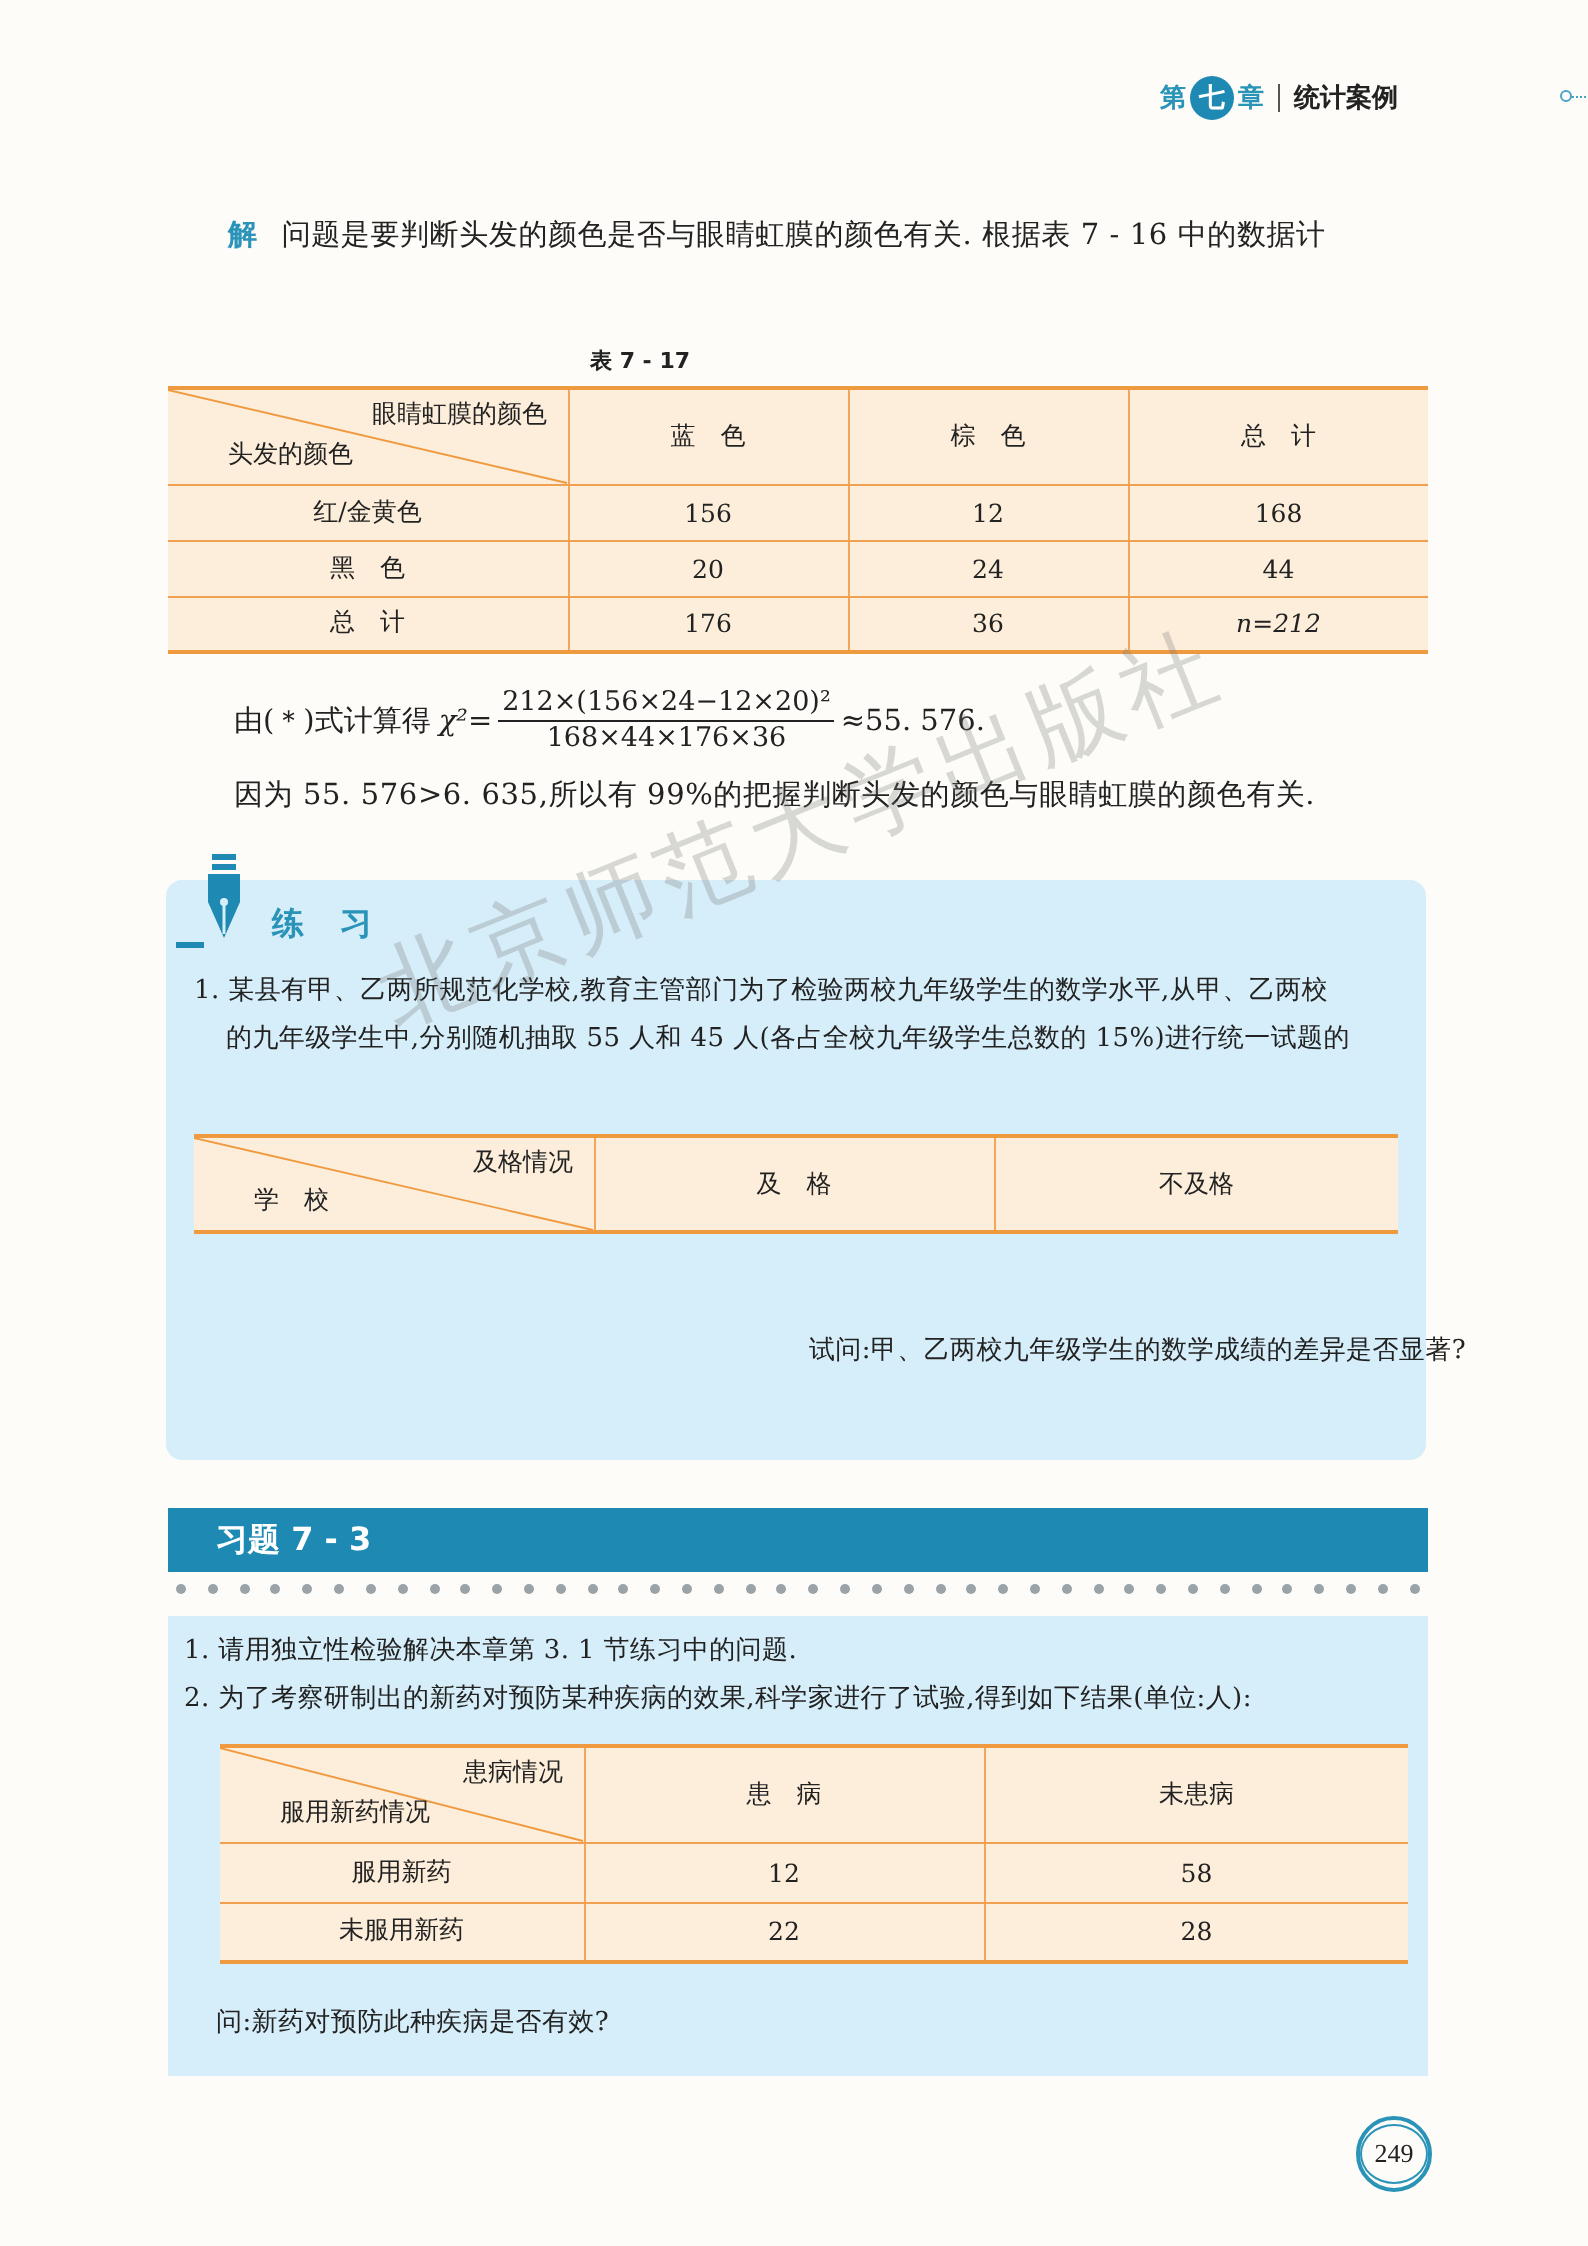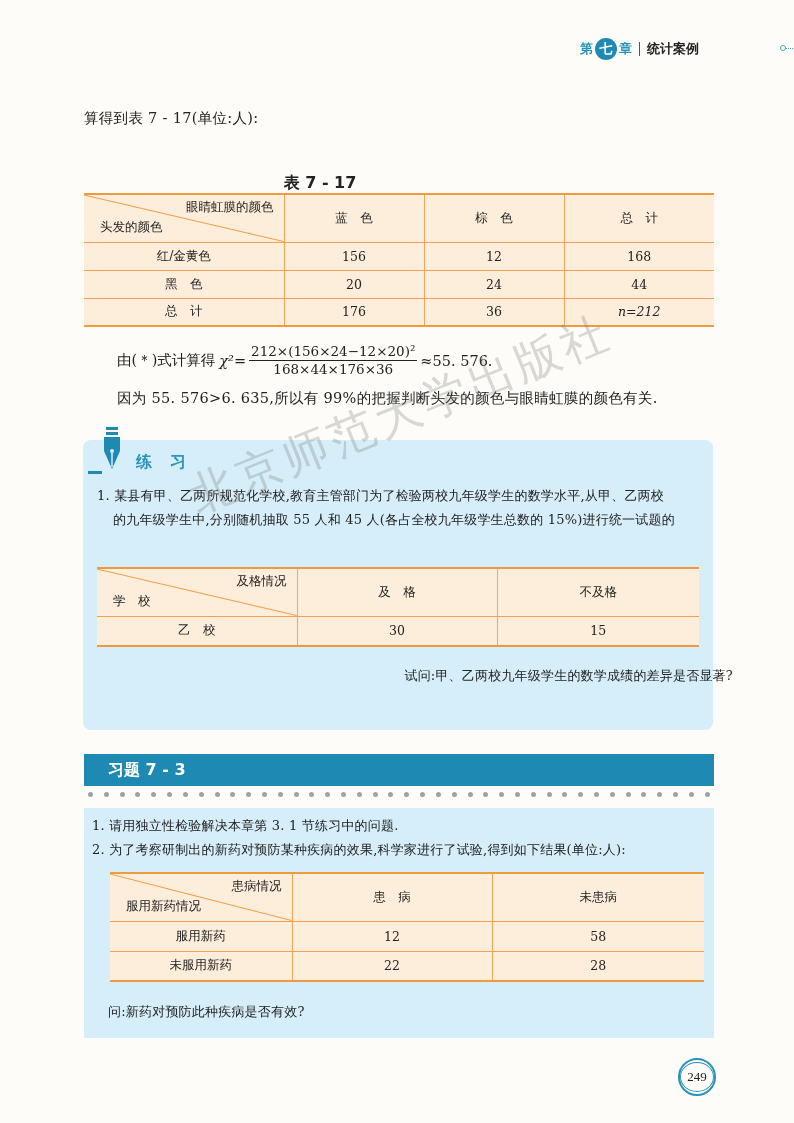--- a/index.html
+++ b/index.html
@@ -11,33 +11,33 @@
   .ch-di, .ch-zhang { color: #2a93b8; }
   .ch-num { width: 22px; height: 22px; border-radius: 50%; background: #1e8ab4; color: #fff; display: flex; align-items: center; justify-content: center; margin: 0 2px; font-size: 13px; }
   .ch-sep { width: 1px; height: 14px; background: #555; margin: 0 7px; }
   .ch-title { color: #222; }
   .ch-line { position: absolute; left: 205px; top: 10px; width: 90px; height: 1px; border-top: 1px dotted #4aa3c8; }
   .ch-dot { position: absolute; left: 200px; top: 7px; width: 6px; height: 6px; border-radius: 50%; border: 1px solid #4aa3c8; background: #fff; }
 
   
   .para { position: absolute; left: 84px; width: 640px; font-size: 14.5px; line-height: 29px; letter-spacing: 0.3px; }
   .sol-label { color: #2a93b8; font-weight: bold; margin-left: 30px; margin-right: 12px; font-family: "DejaVu Sans", sans-serif; }
-  .table-caption { position: absolute; top: 173px; left: 0; width: 640px; text-align: center; font-size: 16px; font-weight: bold; font-family: "DejaVu Sans", sans-serif; }
+  .table-caption { position: absolute; top: 173px; left: 0; width: 640px; text-align: center; font-size: 11px; font-weight: bold; font-family: "DejaVu Sans", sans-serif; }
 
   
   table.data { position: absolute; border-collapse: collapse; font-size: 12.5px; background: #fdeedb; }
   table.data td { border-left: 1px solid #f2a65a; border-right: 1px solid #f2a65a; border-top: 1.5px solid #f0a050; border-bottom: 1.5px solid #f0a050; text-align: center; }
   table.data tr:first-child td { border-top: 2px solid #f09a40; }
   table.data tr:last-child td { border-bottom: 2px solid #f09a40; }
   table.data td:first-child { border-left: none; }
   table.data td:last-child { border-right: none; }
   .diag { position: relative; overflow: hidden; }
   .diag svg { position: absolute; left: 0; top: 0; width: 100%; height: 100%; }
   .diag .top-label { position: absolute; right: 10px; top: 4px; font-size: 12.5px; }
-  .diag .bottom-label { position: absolute; left: 16px; bottom: 6px; font-size: 12.5px; }
+  .diag .bottom-label { position: absolute; left: 30px; bottom: 6px; font-size: 12.5px; }
 
   
   .formula { position: absolute; top: 343px; left: 117px; font-size: 14.5px; display: flex; align-items: center; }
   .frac { display: inline-flex; flex-direction: column; align-items: center; margin: 0 3px; }
   .frac .num { border-bottom: 1px solid #222; padding: 0 2px; font-size: 13.5px; line-height: 17px; }
   .frac .den { font-size: 13.5px; line-height: 17px; }
   .chi { font-style: italic; margin-left: 4px; }
 
   
   .practice-box { position: absolute; left: 83px; top: 440px; width: 630px; height: 290px; background: #d6eef9; border-radius: 8px; }
@@ -65,21 +65,21 @@
   <span class="ch-di">第</span>
   <span class="ch-num">七</span>
   <span class="ch-zhang">章</span>
   <span class="ch-sep"></span>
   <span class="ch-title">统计案例</span>
   <span class="ch-dot"></span>
   <span class="ch-line"></span>
 </div>
 
 <div class="para" style="top:104px;">
-  <div>算得到表 7 - 17(单位:人):</div>
+  <div><span class="sol-label">解</span><span>问题是要判断头发的颜色是否与眼睛虹膜的颜色有关. 根据表 7 - 16 中的数据计</span></div>
 </div>
 
 <div class="table-caption">表 7 - 17</div>
 
 <table class="data" style="left:84px; top:193px; width:630px;">
   <tbody>
       <tr style="height:48px;">
     <td class="diag" style="width:200px;">
       <svg viewBox="0 0 200 48" preserveAspectRatio="none">
             <line x1="0" y1="0" x2="200" y2="48" stroke="#f09a40" stroke-width="1"></line>
@@ -149,25 +149,20 @@
     <td class="diag" style="width:200px;">
       <svg viewBox="0 0 200 48" preserveAspectRatio="none">
             <line x1="0" y1="0" x2="200" y2="48" stroke="#f09a40" stroke-width="1"></line>
           </svg>
       <span class="top-label">及格情况</span>
       <span class="bottom-label">学　校</span>
     </td>
     <td style="width:200px;">及　格</td>
     <td>不及格</td>
   </tr>
-  <tr style="height:30px;">
-    <td>乙　校</td>
-    <td>30</td>
-    <td>15</td>
-  </tr>
 </tbody>
   </table>
 
 <div class="q-text" style="top:664px; left:113px;text-align:right;">试问:甲、乙两校九年级学生的数学成绩的差异是否显著?</div>
 
 <div class="watermark">北京师范大学出版社</div>
 
 <div class="ex-bar">
   <span>习题 7 - 3</span>
 </div>

